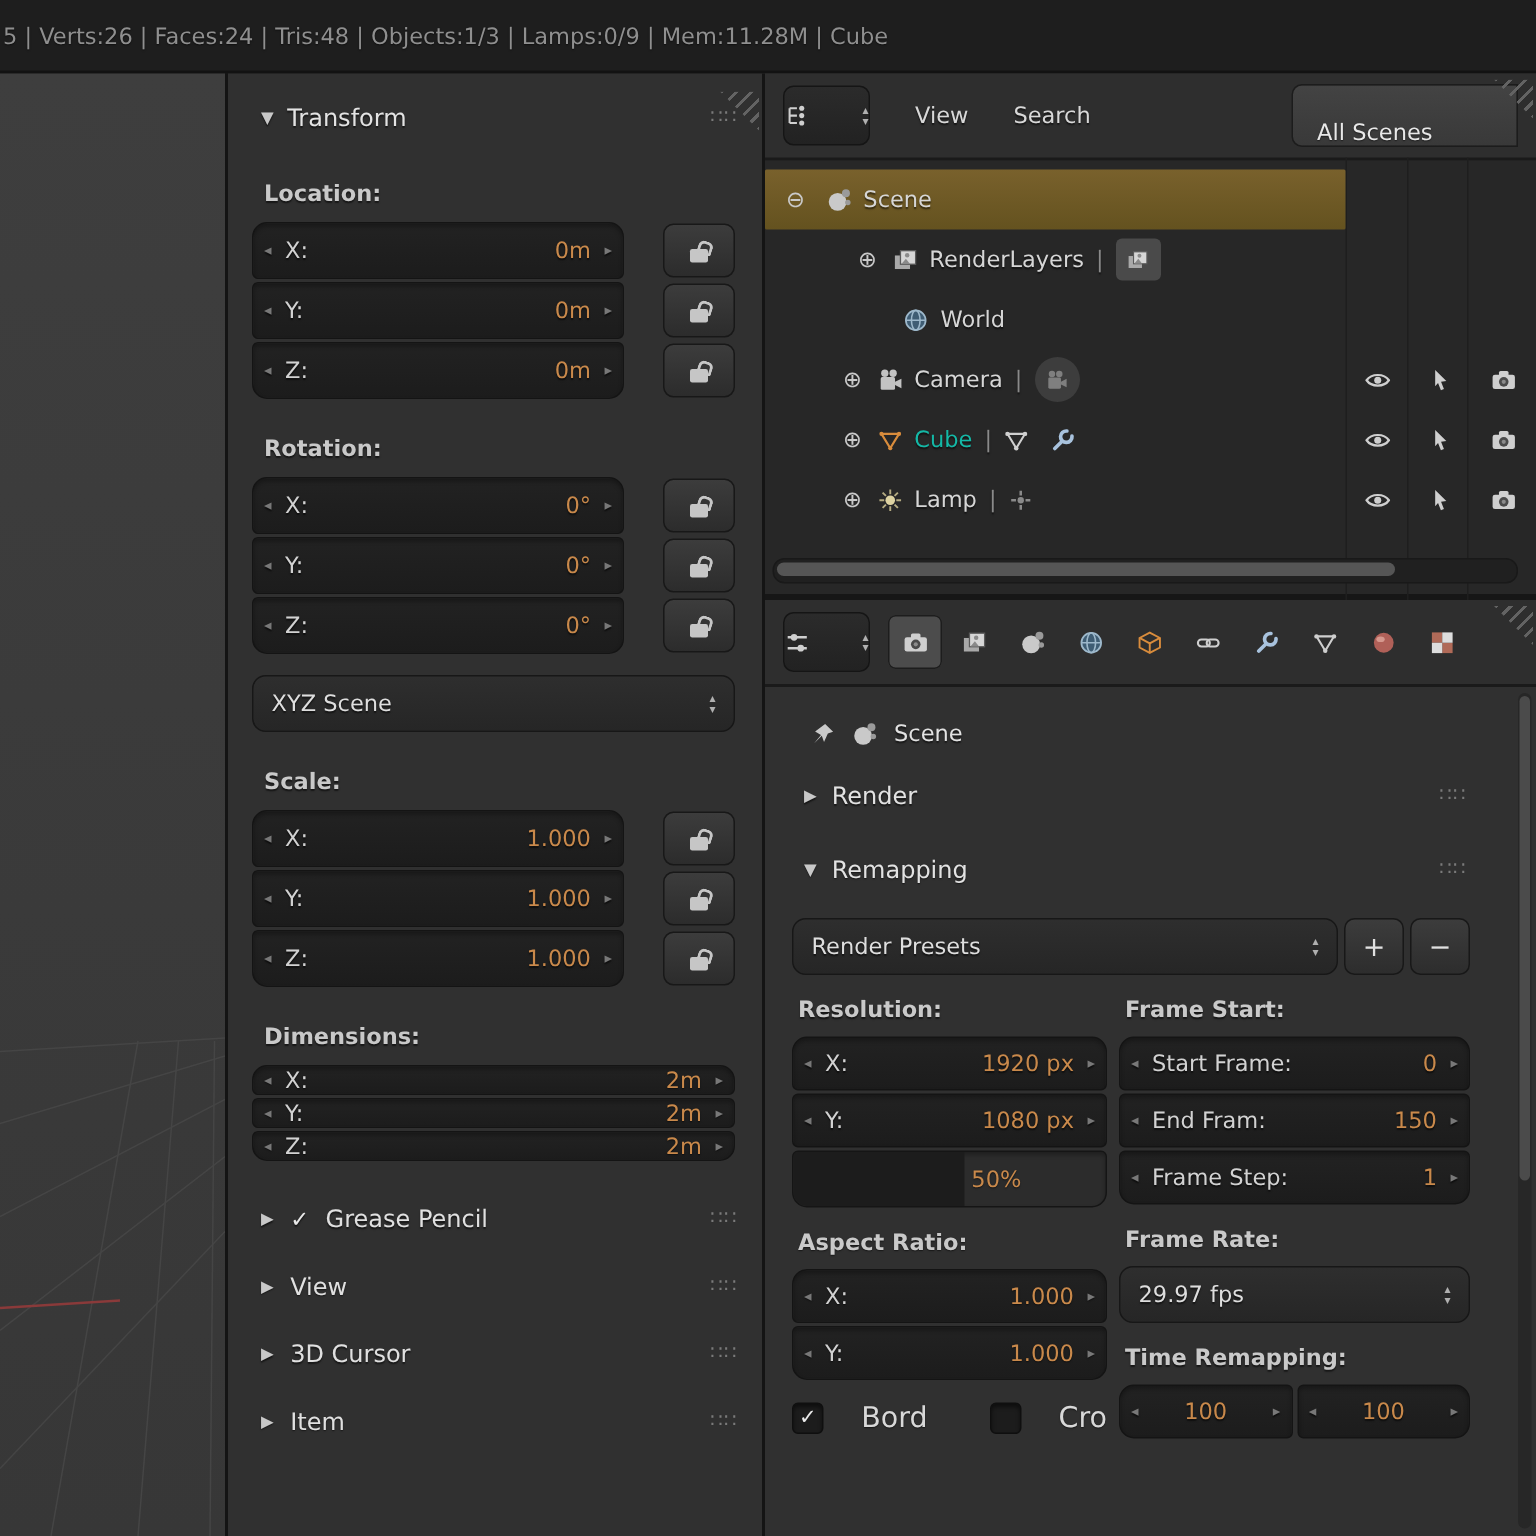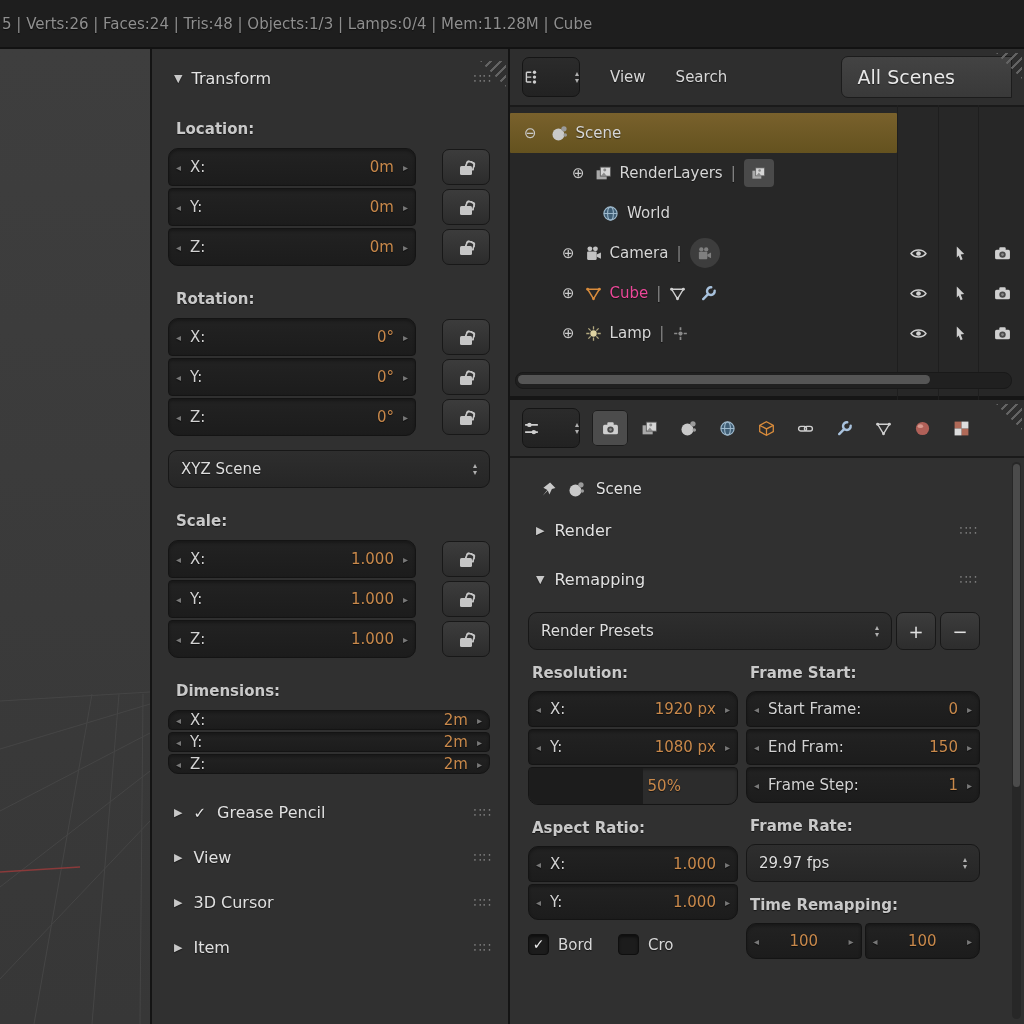--- a/index.html
+++ b/index.html
@@ -56,28 +56,28 @@
   .cpanel{display:flex;align-items:center;gap:11px;padding:13px 16px 13px 22px;font-size:16px;color:#e0e0e0;}
   .gcheck{font-size:15px;color:#e8e8e8;}
 
   
   #outliner{left:510px;top:49px;width:514px;height:347px;background:#272727;}
   .ed-header{height:56px;background:#2e2e2e;border-bottom:2px solid #1a1a1a;display:flex;align-items:center;padding:0 12px;position:relative;}
   .editor-btn{width:56px;height:38px;background:linear-gradient(#2b2b2b,#222222);border:1px solid #151515;border-radius:7px;
     display:flex;align-items:center;justify-content:center;gap:5px;flex:0 0 auto;}
   .menu{font-size:15px;color:#d8d8d8;margin-left:30px;}
   .allscenes{margin-left:auto;height:40px;background:linear-gradient(#434343,#393939);border:1px solid #1c1c1c;border-radius:7px 0 0 7px;
-    display:flex;align-items:center;padding:0 56px 0 16px;font-size:19px;color:#e8e8e8;}
+    display:flex;align-items:flex-end;padding:0 56px 0 16px;font-size:15px;color:#e8e8e8;}
   .tree{position:absolute;left:0;top:56px;right:0;bottom:0;}
   .colsep{position:absolute;top:0;height:300px;width:0;border-left:1px solid #1e1e1e;}
   .orow{height:40px;display:flex;align-items:center;font-size:15px;color:#d6d6d6;position:relative;width:387px;}
   .orow.sel{background:linear-gradient(#79612c,#64521f);border-radius:1px;}
   .exp{font-size:15px;color:#c9c9c9;text-shadow:none;}
   .oname{margin-left:8px;}
-  .oname.orange{color:#ec4899;}
+  .oname.orange{color:#14b8a6;}
   .pipe::before{content:"|";color:#8a8a8a;margin:0 8px;}
   .icon16{width:17px;height:17px;flex:0 0 auto;}
   .icon14{width:15px;height:15px;flex:0 0 auto;}
   .boxbg{width:30px;height:28px;background:#4a4a4a;border-radius:4px;display:flex;align-items:center;justify-content:center;}
   .circbg{width:30px;height:30px;background:#414141;border-radius:50%;display:flex;align-items:center;justify-content:center;opacity:.85;}
   .rcols{position:absolute;left:387px;top:0;width:127px;height:100%;display:flex;}
   .rc{flex:1;display:flex;align-items:center;justify-content:center;}
   .hscroll{position:absolute;left:5px;right:12px;bottom:7px;height:15px;background:#202020;border-radius:8px;border:1px solid #191919;}
   .hthumb{position:absolute;left:2px;top:2px;width:412px;height:9px;background:#555555;border-radius:6px;}
 
@@ -96,21 +96,21 @@
   .cols{display:flex;gap:8px;margin-top:6px;}
   .colL{flex:0 0 210px;}
   .colR{flex:1;}
   .cols .sublabel{margin:14px 0 9px 4px;}
   .cols .sublabel.top{margin-top:8px;}
   .cols .field{height:34px;flex:none;display:flex;}
   .slider{position:relative;height:36px;background:#2c2c2c;border:1px solid #151515;border-radius:4px 4px 10px 10px;overflow:hidden;
     box-shadow:inset 0 2px 3px rgba(0,0,0,.3);}
   .slider .fill{position:absolute;left:0;top:0;bottom:0;width:55%;background:#1c1c1c;}
   .slider .val{position:absolute;left:57%;top:50%;transform:translateY(-50%);color:#c9894b;font-size:15px;}
-  .checkrow{display:flex;align-items:center;gap:9px;margin-top:14px;font-size:15px;color:#d8d8d8;}
+  .checkrow{display:flex;align-items:center;gap:23px;margin-top:14px;font-size:19px;color:#d8d8d8;justify-content:space-between;}
   .checkbox{width:19px;height:19px;background:#1c1c1c;border:1px solid #0f0f0f;border-radius:4px;flex:0 0 auto;
     box-shadow:inset 0 2px 3px rgba(0,0,0,.5);display:flex;align-items:center;justify-content:center;color:#ececec;font-size:14px;text-shadow:none;}
   .checkbox.checked::before{content:"\2713";margin-top:-1px;}
   .trow{display:flex;gap:3px;}
   .trow .field{flex:1;}
   .vscroll{position:absolute;right:3px;top:62px;bottom:5px;width:9px;background:#272727;border-radius:5px;}
   .vthumb{position:absolute;left:1px;top:2px;width:7px;height:58%;background:#4b4b4b;border-radius:4px;}
 </style>
 </head>
 <body>
@@ -206,21 +206,21 @@
       </symbol>
     <symbol id="i-props" viewBox="0 0 16 16">
         <path d="M2 4.6 h12 M2 11.4 h12" stroke="#cfcfcf" stroke-width="1.6"></path>
         <circle cx="6" cy="4.6" r="2.1" fill="#cfcfcf"></circle>
         <circle cx="10.2" cy="11.4" r="2.1" fill="#cfcfcf"></circle>
       </symbol>
   </defs>
 </svg>
 
 <div id="topbar" class="region">
-  <span class="stats">5 | Verts:26 | Faces:24 | Tris:48 | Objects:1/3 | Lamps:0/4 | Mem:11.28M | Cube</span>
+  <span class="stats">5 | Verts:26 | Faces:24 | Tris:48 | Objects:1/3 | Lamps:0/9 | Mem:11.28M | Cube</span>
 </div>
 
 <div id="viewport" class="region">
   <svg width="150" height="975" viewBox="0 0 150 975">
     <g stroke="#454545" stroke-width="1">
       <line x1="0" y1="652" x2="150" y2="643"></line>
       <line x1="0" y1="700" x2="150" y2="655"></line>
       <line x1="0" y1="762" x2="150" y2="684"></line>
       <line x1="0" y1="838" x2="150" y2="722"></line>
       <line x1="0" y1="930" x2="150" y2="772"></line>

